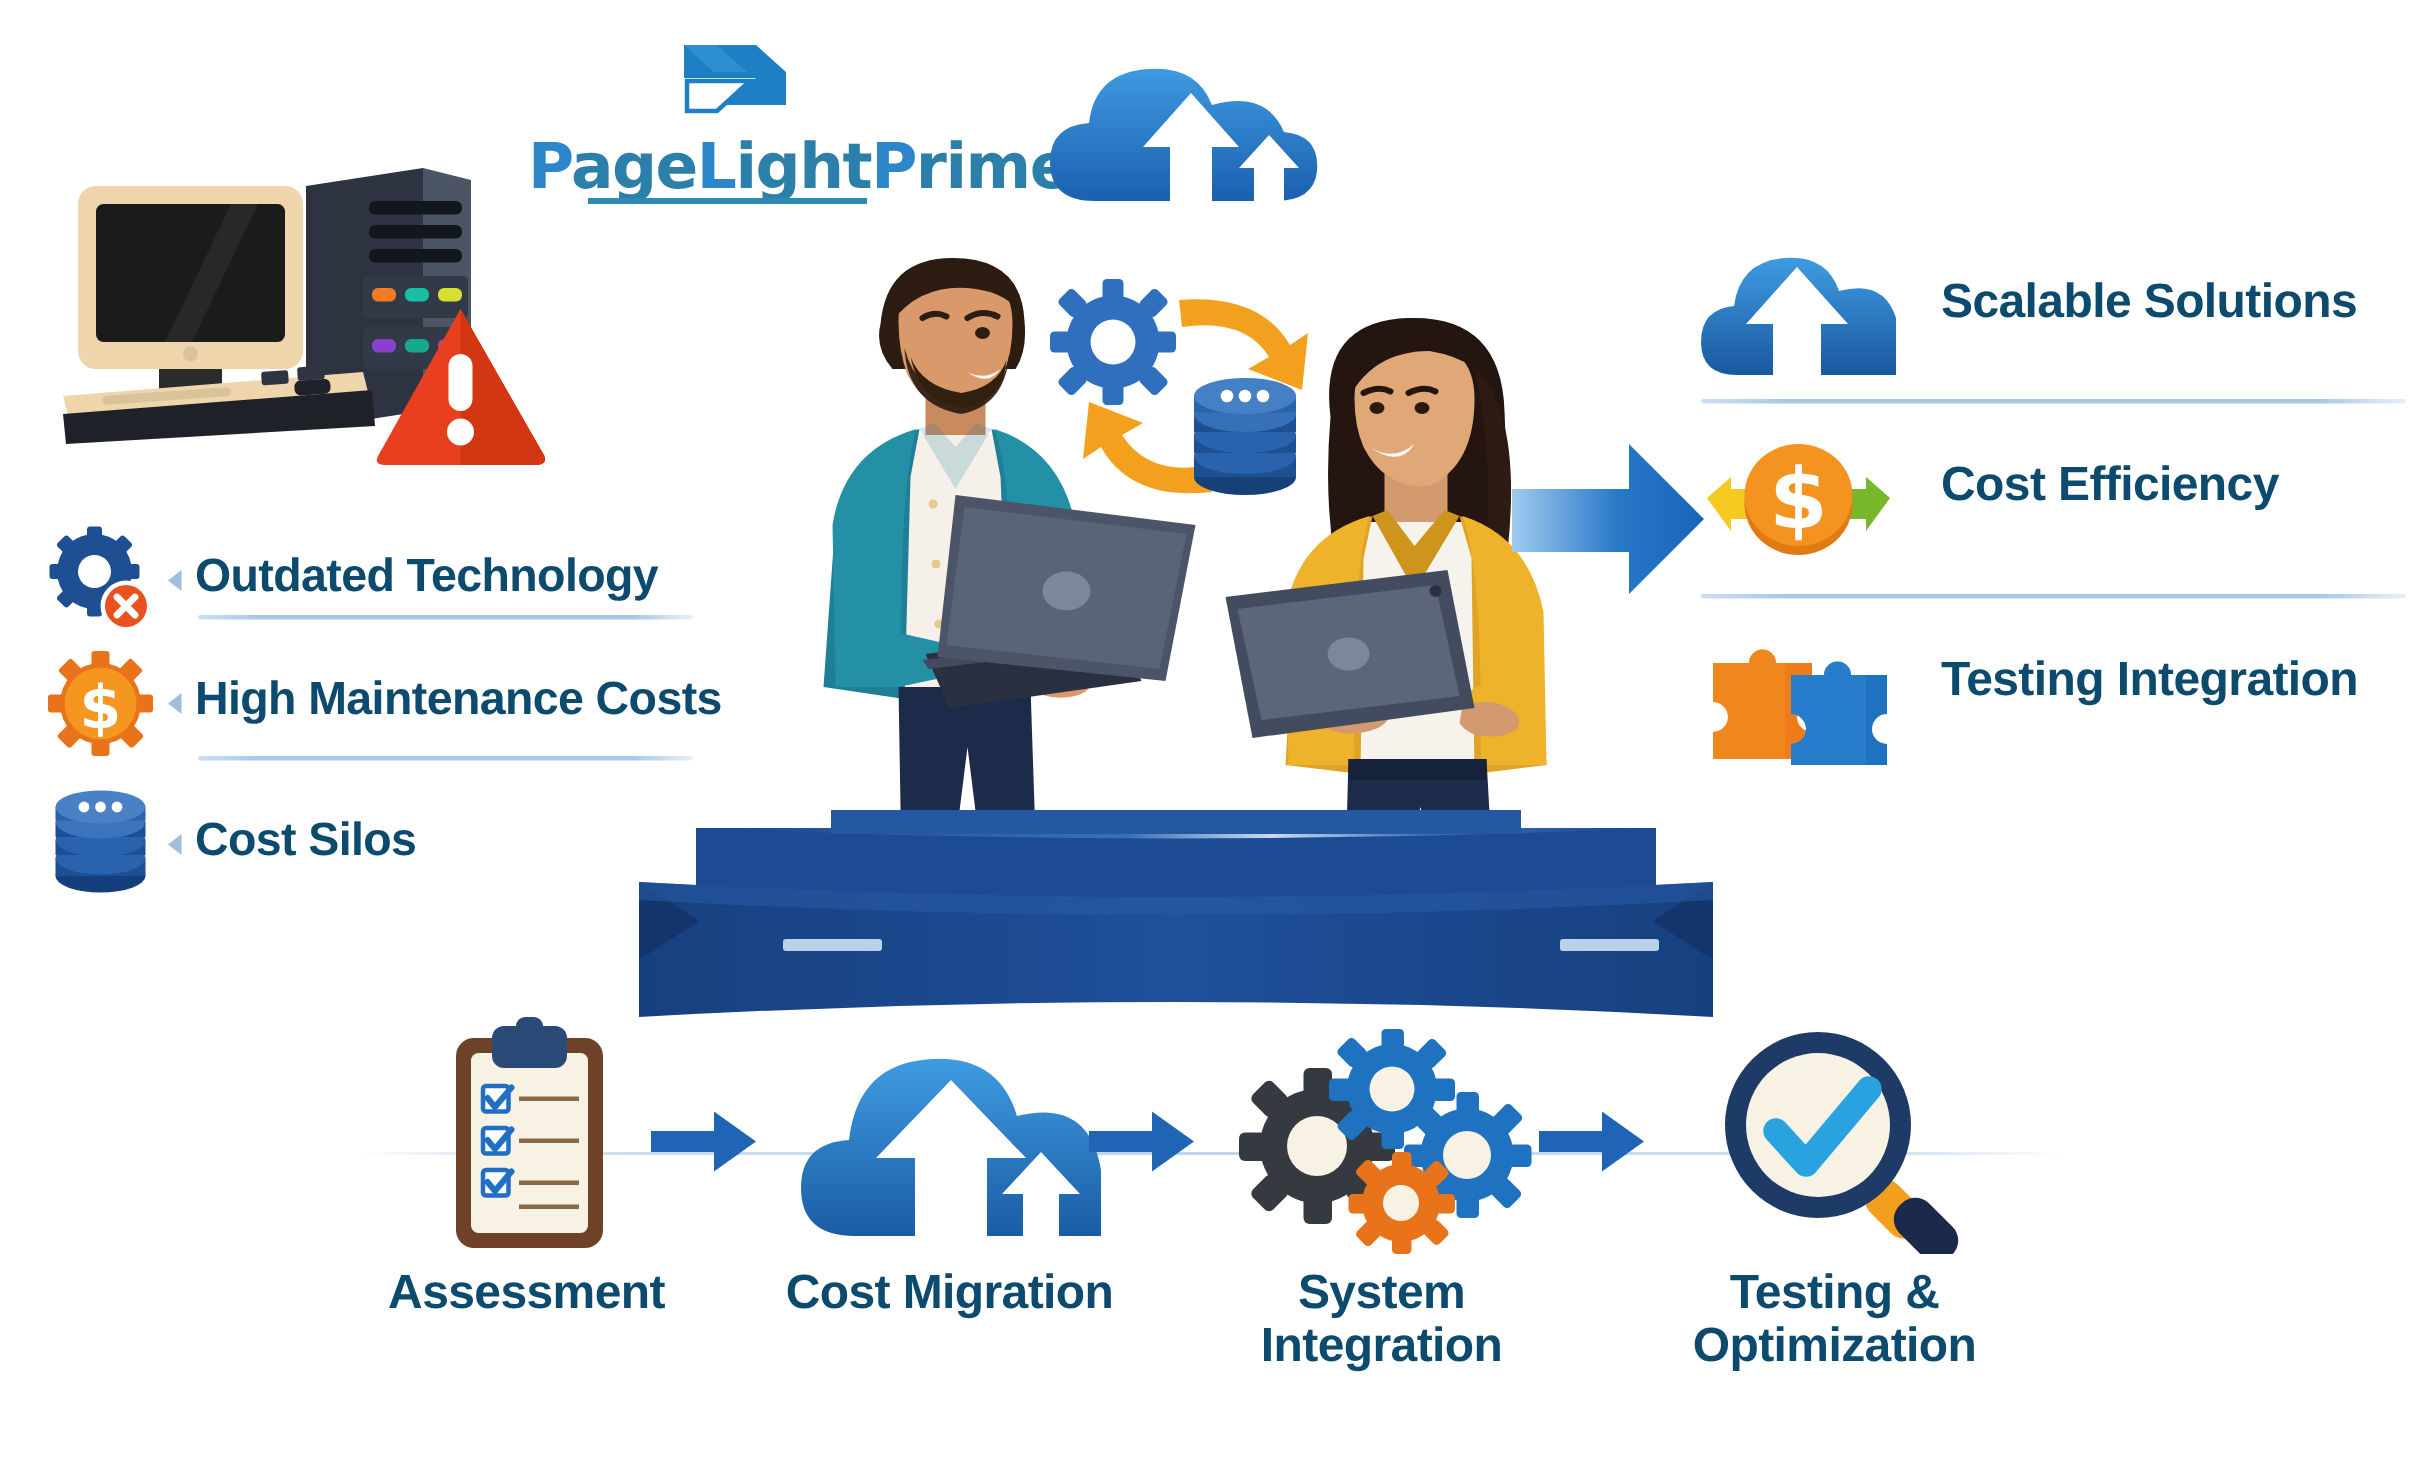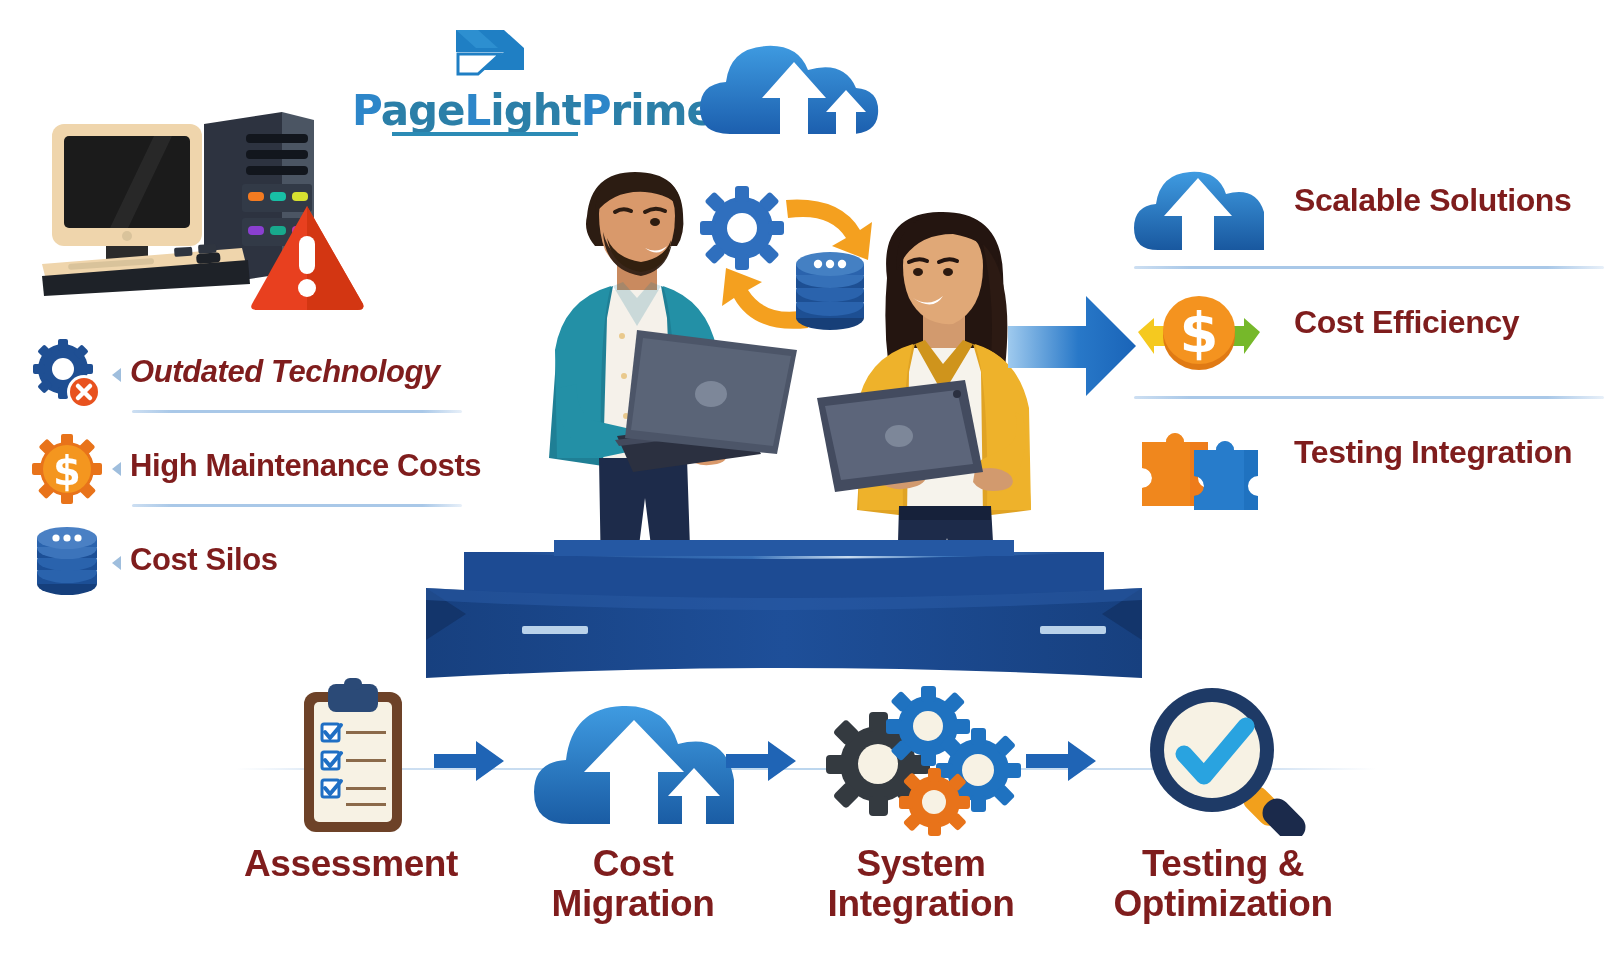--- a/index.html
+++ b/index.html
@@ -7,21 +7,21 @@
     width: 1612px; height: 975px;
     background: #ffffff;
     font-family: "Liberation Sans", sans-serif;
     overflow: hidden;
   }
   #stage { position: relative; width: 1612px; height: 975px; background:#fff; }
 
   
   .abs { position: absolute; }
   .label-navy {
-    color: #7f1d1d;
+    color: #0c4a6e;
     font-weight: 700;
     letter-spacing: -0.4px;
     white-space: nowrap;
   }
   .divider {
     height: 3px;
     background: linear-gradient(to right,#cddff2 0%, #a9c8e8 12%, #a9c8e8 88%, #e8f0f9 100%);
     border-radius: 2px;
   }
   .bullet-tri {
@@ -78,21 +78,21 @@
 
   
   #ribbon { left: 404px; top: 522px; width: 760px; height: 170px; }
 
   
   #process { left: 236px; top: 676px; width: 1140px; height: 275px; }
   .step { position:absolute; top: 0; width: 230px; height: 275px; }
   .step .ico { position:absolute; left: 0; top: 0; width: 230px; height: 160px; }
   .step .cap {
     position:absolute; left: 0; top: 168px; width: 230px;
-    text-align: center; font-size: 37px; line-height: 1.08;
+    text-align: center; font-size: 32px; line-height: 1.08;
     white-space: normal;
   }
   .step-arrow { position:absolute; top: 62px; width: 72px; height: 46px; }
   #baseline {
     position:absolute; left: 0px; top: 92px; width: 1140px; height: 2px;
     background: linear-gradient(to right,#ffffff 0%, #cfe0f2 10%, #bcd6ee 50%, #cfe0f2 90%, #ffffff 100%);
   }
 </style>
 </head>
 <body>
@@ -148,21 +148,21 @@
     <svg viewBox="0 0 120 112" width="120" height="112">
       <path d="M60,6 L116,104 Q118,110 110,110 L10,110 Q2,110 5,104 Z" fill="#e8401f"></path>
       <path d="M60,6 L116,104 Q118,110 110,110 L60,110 Z" fill="#d33612"></path>
       <rect x="52" y="36" width="16" height="38" rx="8" fill="#ffffff"></rect>
       <circle cx="60" cy="88" r="9" fill="#ffffff"></circle>
     </svg>
   </div>
 
   <div id="pain-list" class="abs">
 
-    <div class="pain-row" style="top:0px;font-style:italic;">
+    <div class="pain-row" style="top:12px;">
       <div class="ico">
         <svg viewBox="0 0 74 74" width="74" height="74">
           <g fill="#1f4f93">
             <circle cx="33" cy="31" r="25"></circle>
             <g>
               <rect x="28" y="1" width="10" height="12" rx="2"></rect>
               <rect x="28" y="49" width="10" height="12" rx="2"></rect>
               <rect x="3" y="26" width="12" height="10" rx="2"></rect>
               <rect x="51" y="26" width="12" height="10" rx="2"></rect>
               <rect x="10" y="8" width="10" height="12" rx="2" transform="rotate(-45 15 14)"></rect>

